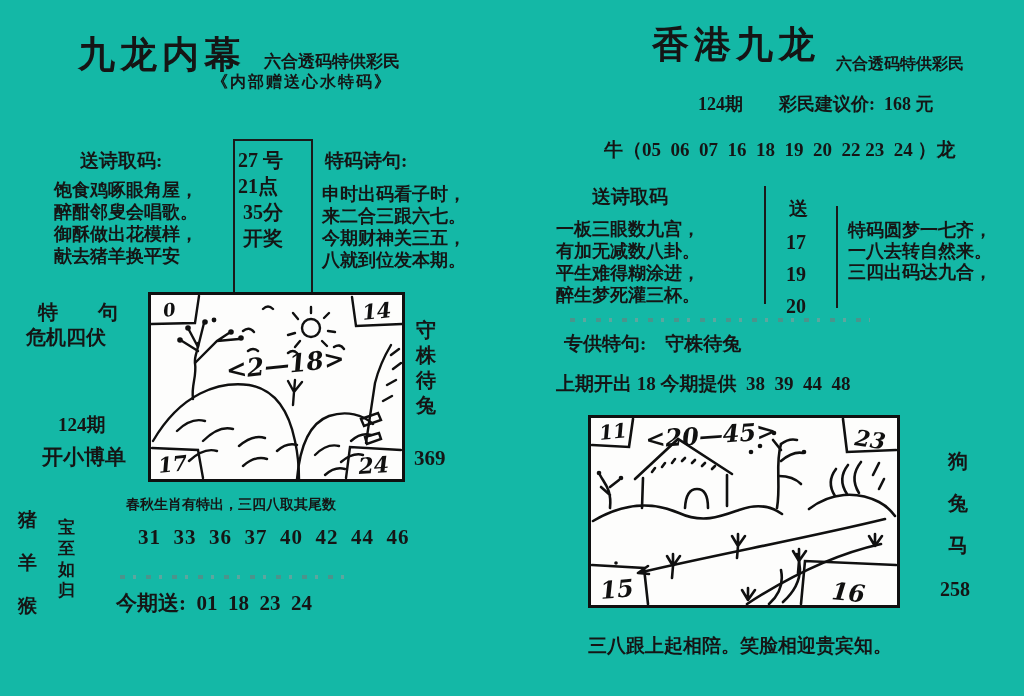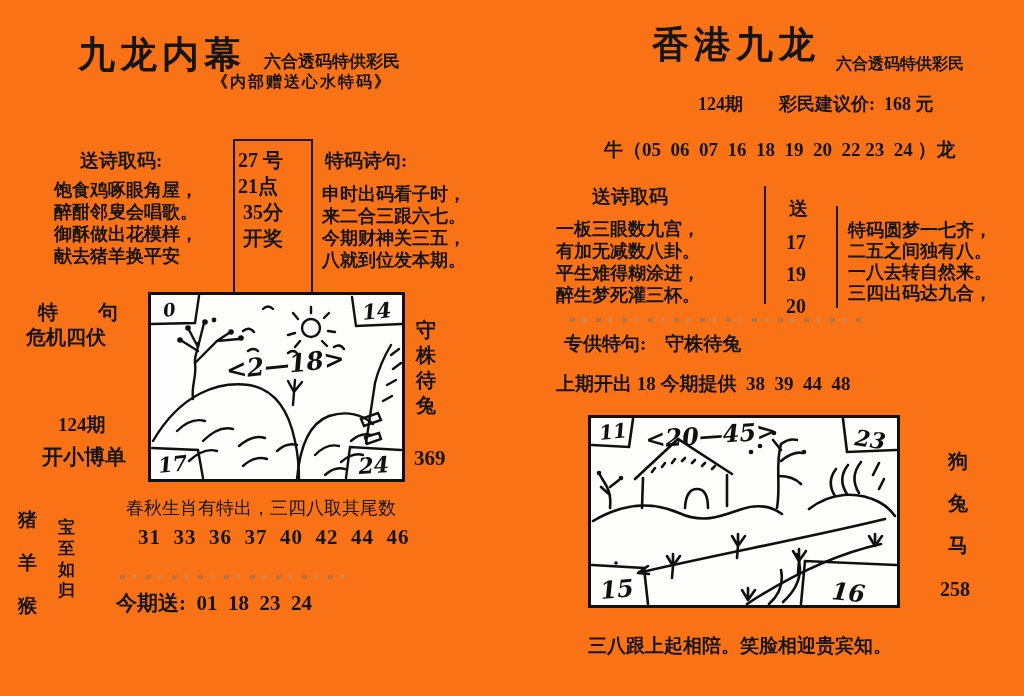--- a/index.html
+++ b/index.html
@@ -1,17 +1,17 @@
 <!DOCTYPE html>
 <html><head>
 <meta charset="utf-8">
 <style>
   html,body{margin:0;padding:0;background:#e8e8e8;}
   .page{
-    position:relative;width:1024px;height:696px;background:#f97316;
+    position:relative;width:1024px;height:696px;background:#14b8a6;
     font-family:"Liberation Serif","DejaVu Serif",serif;color:#151515;
     overflow:hidden;
   }
   .abs{position:absolute;}
   [data-bind]{white-space:pre-wrap;}
   .title{font-size:37px;font-weight:bold;letter-spacing:5px;}
   .tagline{font-size:17px;font-weight:bold;}
   .banner{font-size:16px;font-weight:bold;letter-spacing:2px;}
   .h19{font-size:19px;font-weight:bold;}
   .poem{font-size:18px;line-height:22px;font-weight:bold;}
@@ -108,21 +108,21 @@
         <text x="76" y="84" font-size="25" transform="rotate(-6 76 84)" data-bind="left_sheet.sketch.range">&lt;2—18&gt;</text>
       </g>
     </svg>
   </div>
   <div class="abs vertcol" style="left:416px;top:318px;width:24px;font-size:20px;line-height:25px;" data-bind="left_sheet.sketch.side_caption">守株待兔</div>
   <div class="abs" style="left:414px;top:446px;font-size:21px;font-weight:bold;" data-bind="left_sheet.sketch.side_number">369</div>
 
   <div class="abs vertcol" style="left:18px;top:498px;width:22px;font-size:19px;line-height:43px;" data-bind="left_sheet.zodiacs">猪羊猴</div>
   <div class="abs vertcol" style="left:58px;top:517px;width:20px;font-size:17px;line-height:21px;" data-bind="left_sheet.zodiac_motto">宝至如归</div>
 
-  <div class="abs" style="left:126px;top:496px;font-size:18px;font-weight:normal;" data-bind="left_sheet.hint_line">春秋生肖有特出，三四八取其尾数</div>
+  <div class="abs" style="left:126px;top:496px;font-size:14px;font-weight:bold;" data-bind="left_sheet.hint_line">春秋生肖有特出，三四八取其尾数</div>
   <div class="abs" style="left:138px;top:525px;font-size:21px;font-weight:bold;letter-spacing:1px;" data-bind="left_sheet.numbers_line">31  33  36  37  40  42  44  46</div>
   <div class="abs smudge" style="left:120px;top:575px;width:230px;"></div>
   <div class="abs" style="left:116px;top:589px;font-size:21px;font-weight:bold;" data-bind="left_sheet.gift_line">今期送:  01  18  23  24</div>
 
   <div class="abs title" style="left:652px;top:20px;" data-bind="right_sheet.title">香港九龙</div>
   <div class="abs" style="left:836px;top:54px;font-size:16px;font-weight:bold;" data-bind="right_sheet.tagline">六合透码特供彩民</div>
   <div class="abs" style="left:698px;top:92px;font-size:18px;font-weight:bold;" data-bind="right_sheet.issue_price">124期　　彩民建议价:  168 元</div>
   <div class="abs" style="left:604px;top:137px;font-size:19px;font-weight:bold;" data-bind="right_sheet.zodiac_numbers">牛（05  06  07  16  18  19  20  22 23  24 ）龙</div>
 
   <div class="abs h19" style="left:592px;top:184px;" data-bind="right_sheet.poem_title">送诗取码</div>
@@ -137,21 +137,20 @@
   <div class="abs vline" style="left:836px;top:206px;height:102px;"></div>
   <div class="abs" style="left:789px;top:196px;font-size:19px;font-weight:bold;" data-bind="right_sheet.send_label">送</div>
   <div class="abs" style="left:786px;top:226px;font-size:20px;font-weight:bold;line-height:32px;">
     <div data-bind="right_sheet.send_numbers.0">17</div>
     <div data-bind="right_sheet.send_numbers.1">19</div>
     <div data-bind="right_sheet.send_numbers.2">20</div>
   </div>
 
   <div class="abs poem" style="left:848px;top:220px;line-height:21px;">
     <div data-bind="right_sheet.special_poem.0">特码圆梦一七齐，</div>
-    <div data-bind="right_sheet.special_poem.1">二五之间独有八。</div>
     <div data-bind="right_sheet.special_poem.3">一八去转自然来。</div>
     <div data-bind="right_sheet.special_poem.2">三四出码达九合，</div>
   </div>
 
   <div class="abs smudge" style="left:570px;top:318px;width:300px;"></div>
   <div class="abs" style="left:564px;top:331px;font-size:19px;font-weight:bold;" data-bind="right_sheet.special_phrase">专供特句:　守株待兔</div>
   <div class="abs" style="left:556px;top:371px;font-size:19px;font-weight:bold;text-align:right;" data-bind="right_sheet.provide_line">上期开出 18 今期提供  38  39  44  48</div>
 
   <div class="abs sketchbox" style="left:588px;top:415px;width:306px;height:187px;">
     <svg width="306" height="187" viewBox="0 0 306 187" fill="none" stroke="#101010" stroke-width="2.6" stroke-linecap="round">

